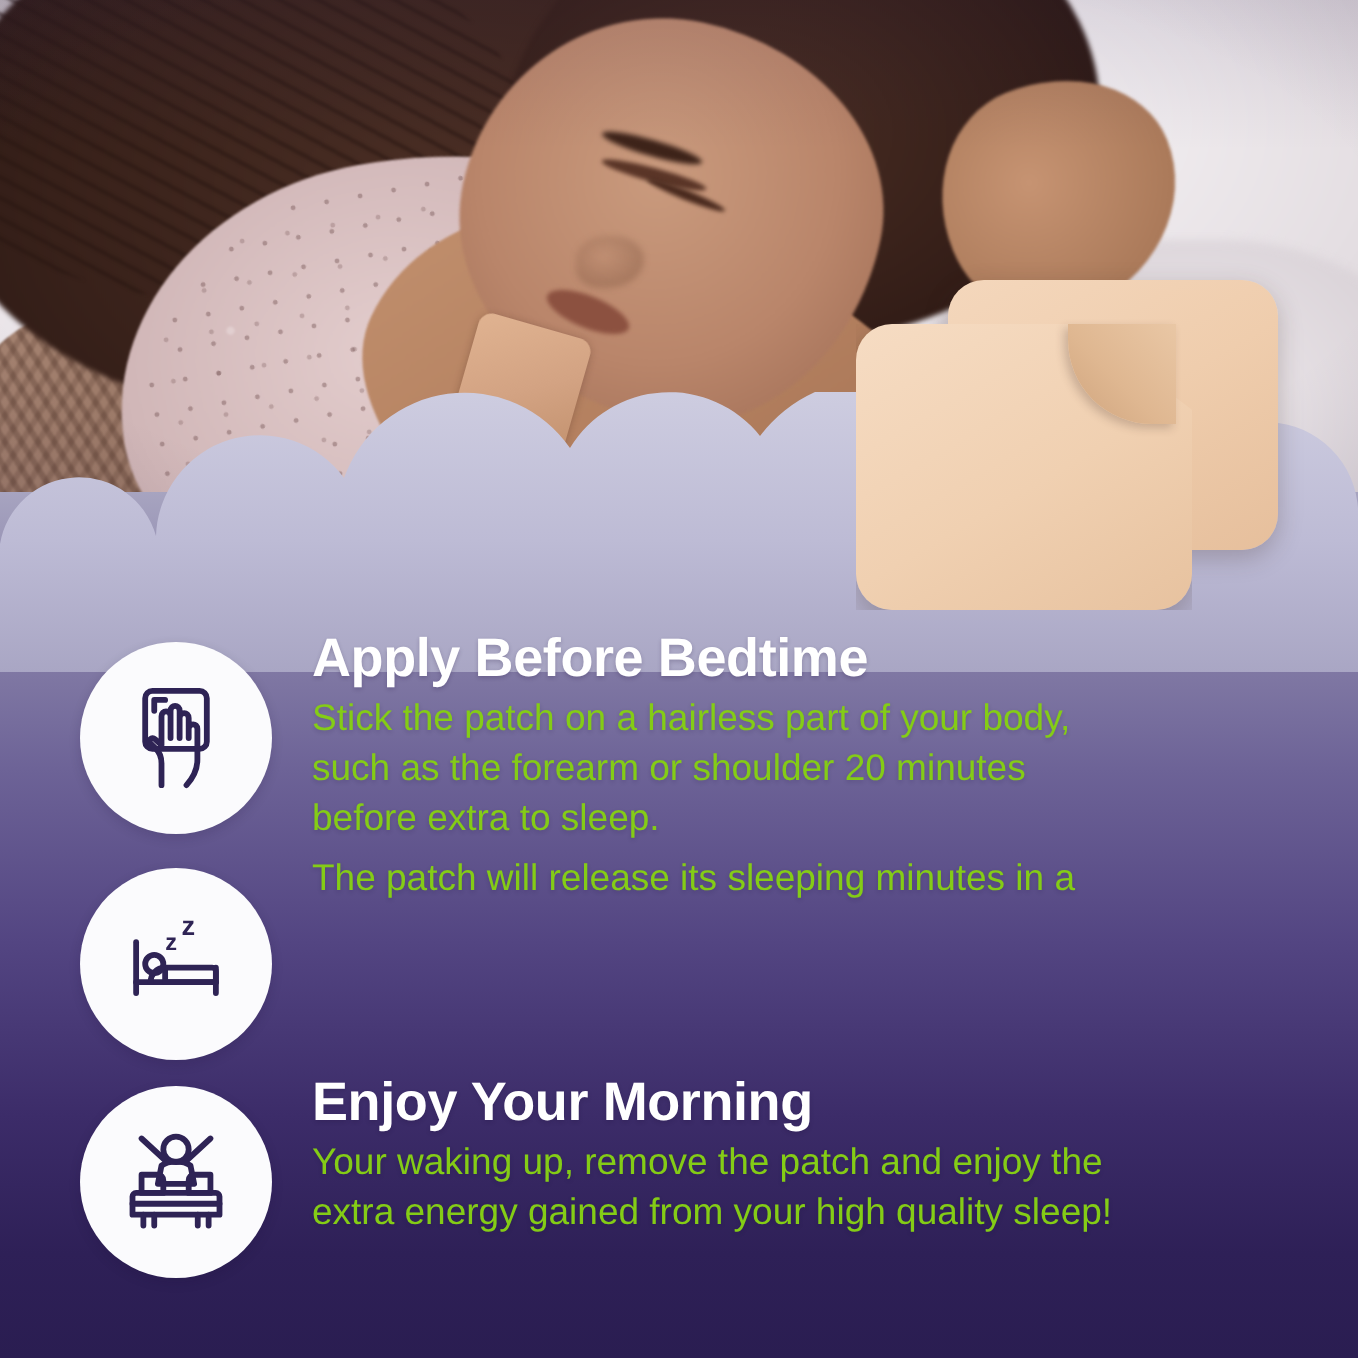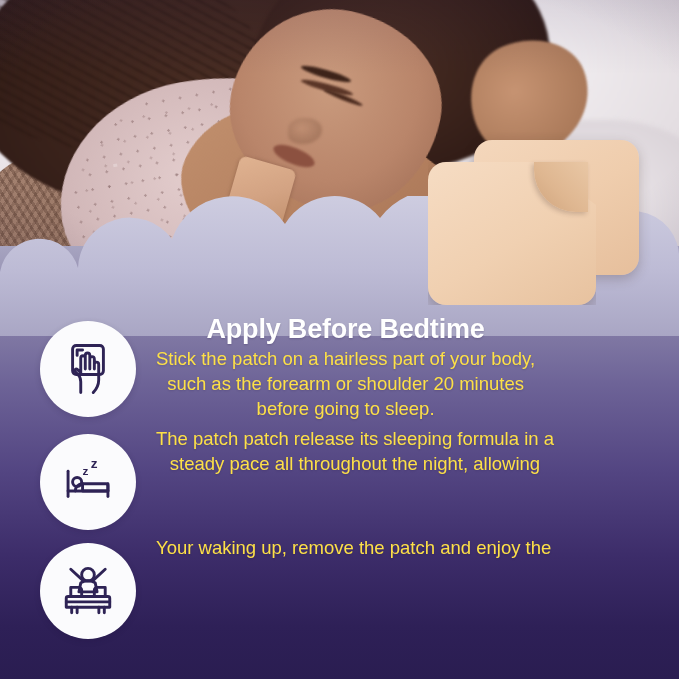--- a/index.html
+++ b/index.html
@@ -247,21 +247,20 @@
     background: linear-gradient(225deg, #e9c7a5 0%, #dfb791 55%, #cfa47d 100%);
     border-radius: 0 0 0 42px;
     box-shadow: -2px 2px 5px rgba(60,38,30,.22);
   }
 
   
   .steps {
     position: absolute;
     left: 0; top: 312px;
     width: 679px;
-    text-align: center;
   }
   .step {
     position: relative;
     display: flex;
     align-items: flex-start;
     padding: 0 14px 0 40px;
     margin-bottom: 6px;
   }
   .step-icon {
     flex: 0 0 auto;
@@ -282,21 +281,21 @@
   .step-title {
     color: #ffffff;
     font-size: 27px;
     font-weight: bold;
     letter-spacing: -0.2px;
     line-height: 1.16;
     margin: 0 0 2px 0;
     text-shadow: 0 1px 2px rgba(30,18,60,.22);
   }
   .step-body {
-    color: #fde047;
+    color: #84cc16;
     font-size: 18.5px;
     line-height: 1.33;
     margin: 0;
     max-width: 505px;
     text-shadow: 0 1px 2px rgba(30,18,60,.18);
   }
   .step-body .ln { display: block; white-space: nowrap; }
 
   
   .step-1 { margin-bottom: 4px; }
@@ -367,61 +366,62 @@
           <path d="M24 58 v-12 c0-4 -1-6 -3-8 l-3-3 c-1.6-1.6 0.6-4 2.4-2.4 L24 36 V20 c0-3.6 5-3.6 5 0 v12 V17
                    c0-3.6 5-3.6 5 0 v15 V21 c0-3.6 5-3.6 5 0 v11 v-5 c0-3.4 4.8-3.4 4.8 0 v17
                    c0 6-2.4 10-6 14"></path>
         </svg>
       </div>
       <div class="step-text">
         <h2 class="step-title">Apply Before Bedtime</h2>
         <p class="step-body">
           <span class="ln">Stick the patch on a hairless part of your body,</span>
           <span class="ln">such as the forearm or shoulder 20 minutes</span>
-          <span class="ln">before going to sleep.</span>
+          <span class="ln">before extra to sleep.</span>
         </p>
       </div>
     </div>
 
     <div class="step step-2">
       <div class="step-icon">
         <svg width="58" height="58" viewBox="0 0 64 64" fill="none" stroke="#2e2355" stroke-width="3.2" stroke-linejoin="round" stroke-linecap="round">
           <path d="M10 20 v28"></path>
           <path d="M10 42 H54"></path>
           <path d="M54 34 v14"></path>
           <path d="M26 34 h26 a2 2 0 0 1 2 2 v6 H26 z"></path>
           <path d="M18 42 c0-4 3-8 8-8"></path>
           <circle cx="20" cy="32" r="5"></circle>
           <text x="26" y="24" font-family="'Liberation Sans', sans-serif" font-size="13" font-weight="bold" fill="#2e2355" stroke="none">z</text>
           <text x="35" y="16" font-family="'Liberation Sans', sans-serif" font-size="15" font-weight="bold" fill="#2e2355" stroke="none">z</text>
         </svg>
       </div>
       <div class="step-text">
         <p class="step-body">
-          <span class="ln">The patch patch release its sleeping formula in a</span>
-          <span class="ln">steady pace all throughout the night, allowing</span>
+          <span class="ln">The patch will release its sleeping minutes in a</span>
         </p>
       </div>
     </div>
 
     <div class="step step-3">
       <div class="step-icon">
         <svg width="58" height="58" viewBox="0 0 64 64" fill="none" stroke="#2e2355" stroke-width="3.2" stroke-linejoin="round" stroke-linecap="round">
           <circle cx="32" cy="14" r="7"></circle>
           <path d="M26 20 L13 8"></path>
           <path d="M38 20 L51 8"></path>
           <path d="M24 23 c4-3 12-3 16 0 l2 10 H22 z"></path>
           <path d="M13 28 h9 a3 3 0 0 1 3 3 v7 H13 z"></path>
           <path d="M42 28 h9 v10 H39 v-7 a3 3 0 0 1 3-3 z"></path>
           <path d="M10 38 h44 a2 2 0 0 1 2 2 v10 H8 V40 a2 2 0 0 1 2-2 z"></path>
           <path d="M8 44 H56"></path>
           <path d="M14 50 v6 M20 50 v6 M44 50 v6 M50 50 v6"></path>
         </svg>
       </div>
       <div class="step-text">
+        <h2 class="step-title">Enjoy Your Morning</h2>
         <p class="step-body">
           <span class="ln">Your waking up, remove the patch and enjoy the</span>
+          <span class="ln">extra energy gained from your high quality sleep!</span>
         </p>
       </div>
     </div>
 
   </div>
 </div>
 
 </body></html>

